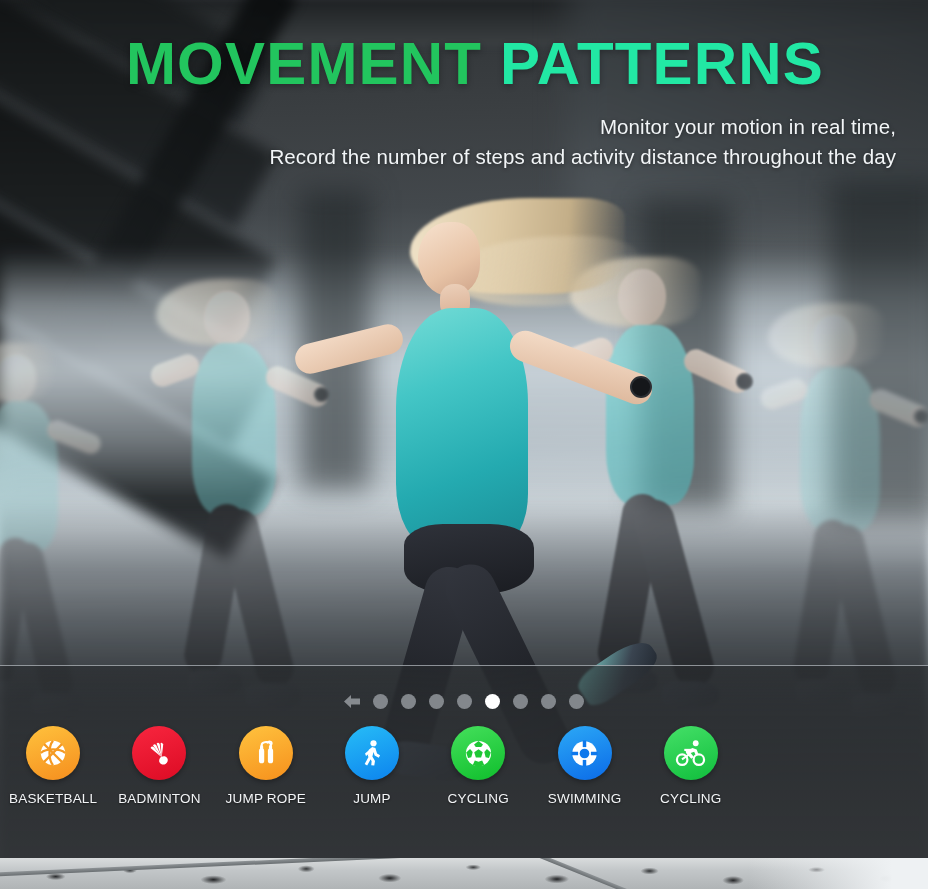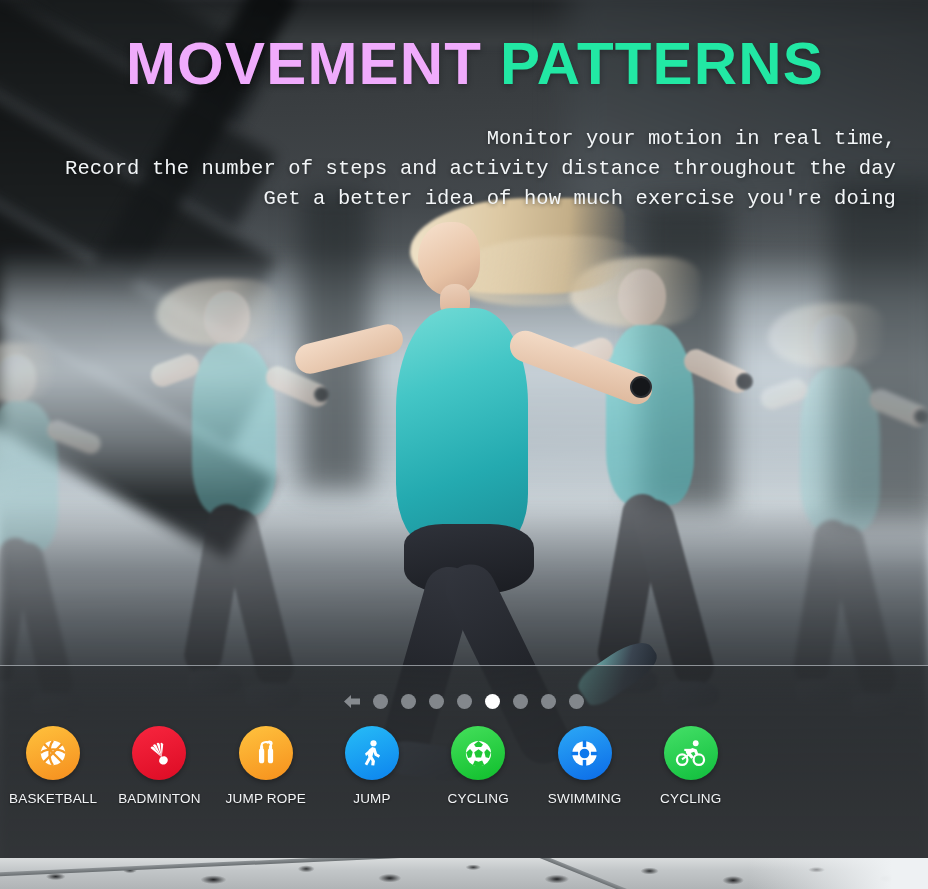--- a/index.html
+++ b/index.html
@@ -235,28 +235,27 @@
   .title {
     margin-top:32px;
     text-align:center;
     font-size:60px;
     font-weight:bold;
     letter-spacing:1.2px;
     line-height:1.06;
     padding-left:22px;
     text-shadow:0 2px 6px rgba(0,0,0,.30);
   }
-  .title .w1 { color:#f0abfc; }
+  .title .w1 { color:#22c55e; }
   .title .w2 { color:#22e8a4; }
 
   .subtitles {
-    margin-top:28px;
+    margin-top:16px;
     text-align:right;
     padding-right:14px;
-    font-family:Liberation Mono, monospace;
   }
   .subline {
     color:#f2f5f7;
     font-size:20.5px;
     line-height:30px;
     letter-spacing:.1px;
     text-shadow:0 1px 4px rgba(0,0,0,.45);
   }
 </style>
 </head>
@@ -381,21 +380,20 @@
   </div>
 
   <div class="header">
     <h1 class="title">
       <span class="w1">MOVEMENT</span>
       <span class="w2">PATTERNS</span>
     </h1>
     <div class="subtitles">
       <div class="subline">Monitor your motion in real time,</div>
       <div class="subline">Record the number of steps and activity distance throughout the day</div>
-      <div class="subline">Get a better idea of how much exercise you're doing</div>
     </div>
   </div>
 
   <div class="bottom-strip"></div>
   <div class="strip-topline"></div>
 
   <div class="carousel">
     <svg class="car-arrow" viewBox="0 0 16 15">
       <path d="M0 7.5 L7 1 L7 4.6 L16 4.6 L16 10.4 L7 10.4 L7 14 Z" fill="rgba(150,155,160,.85)"></path>
     </svg>

